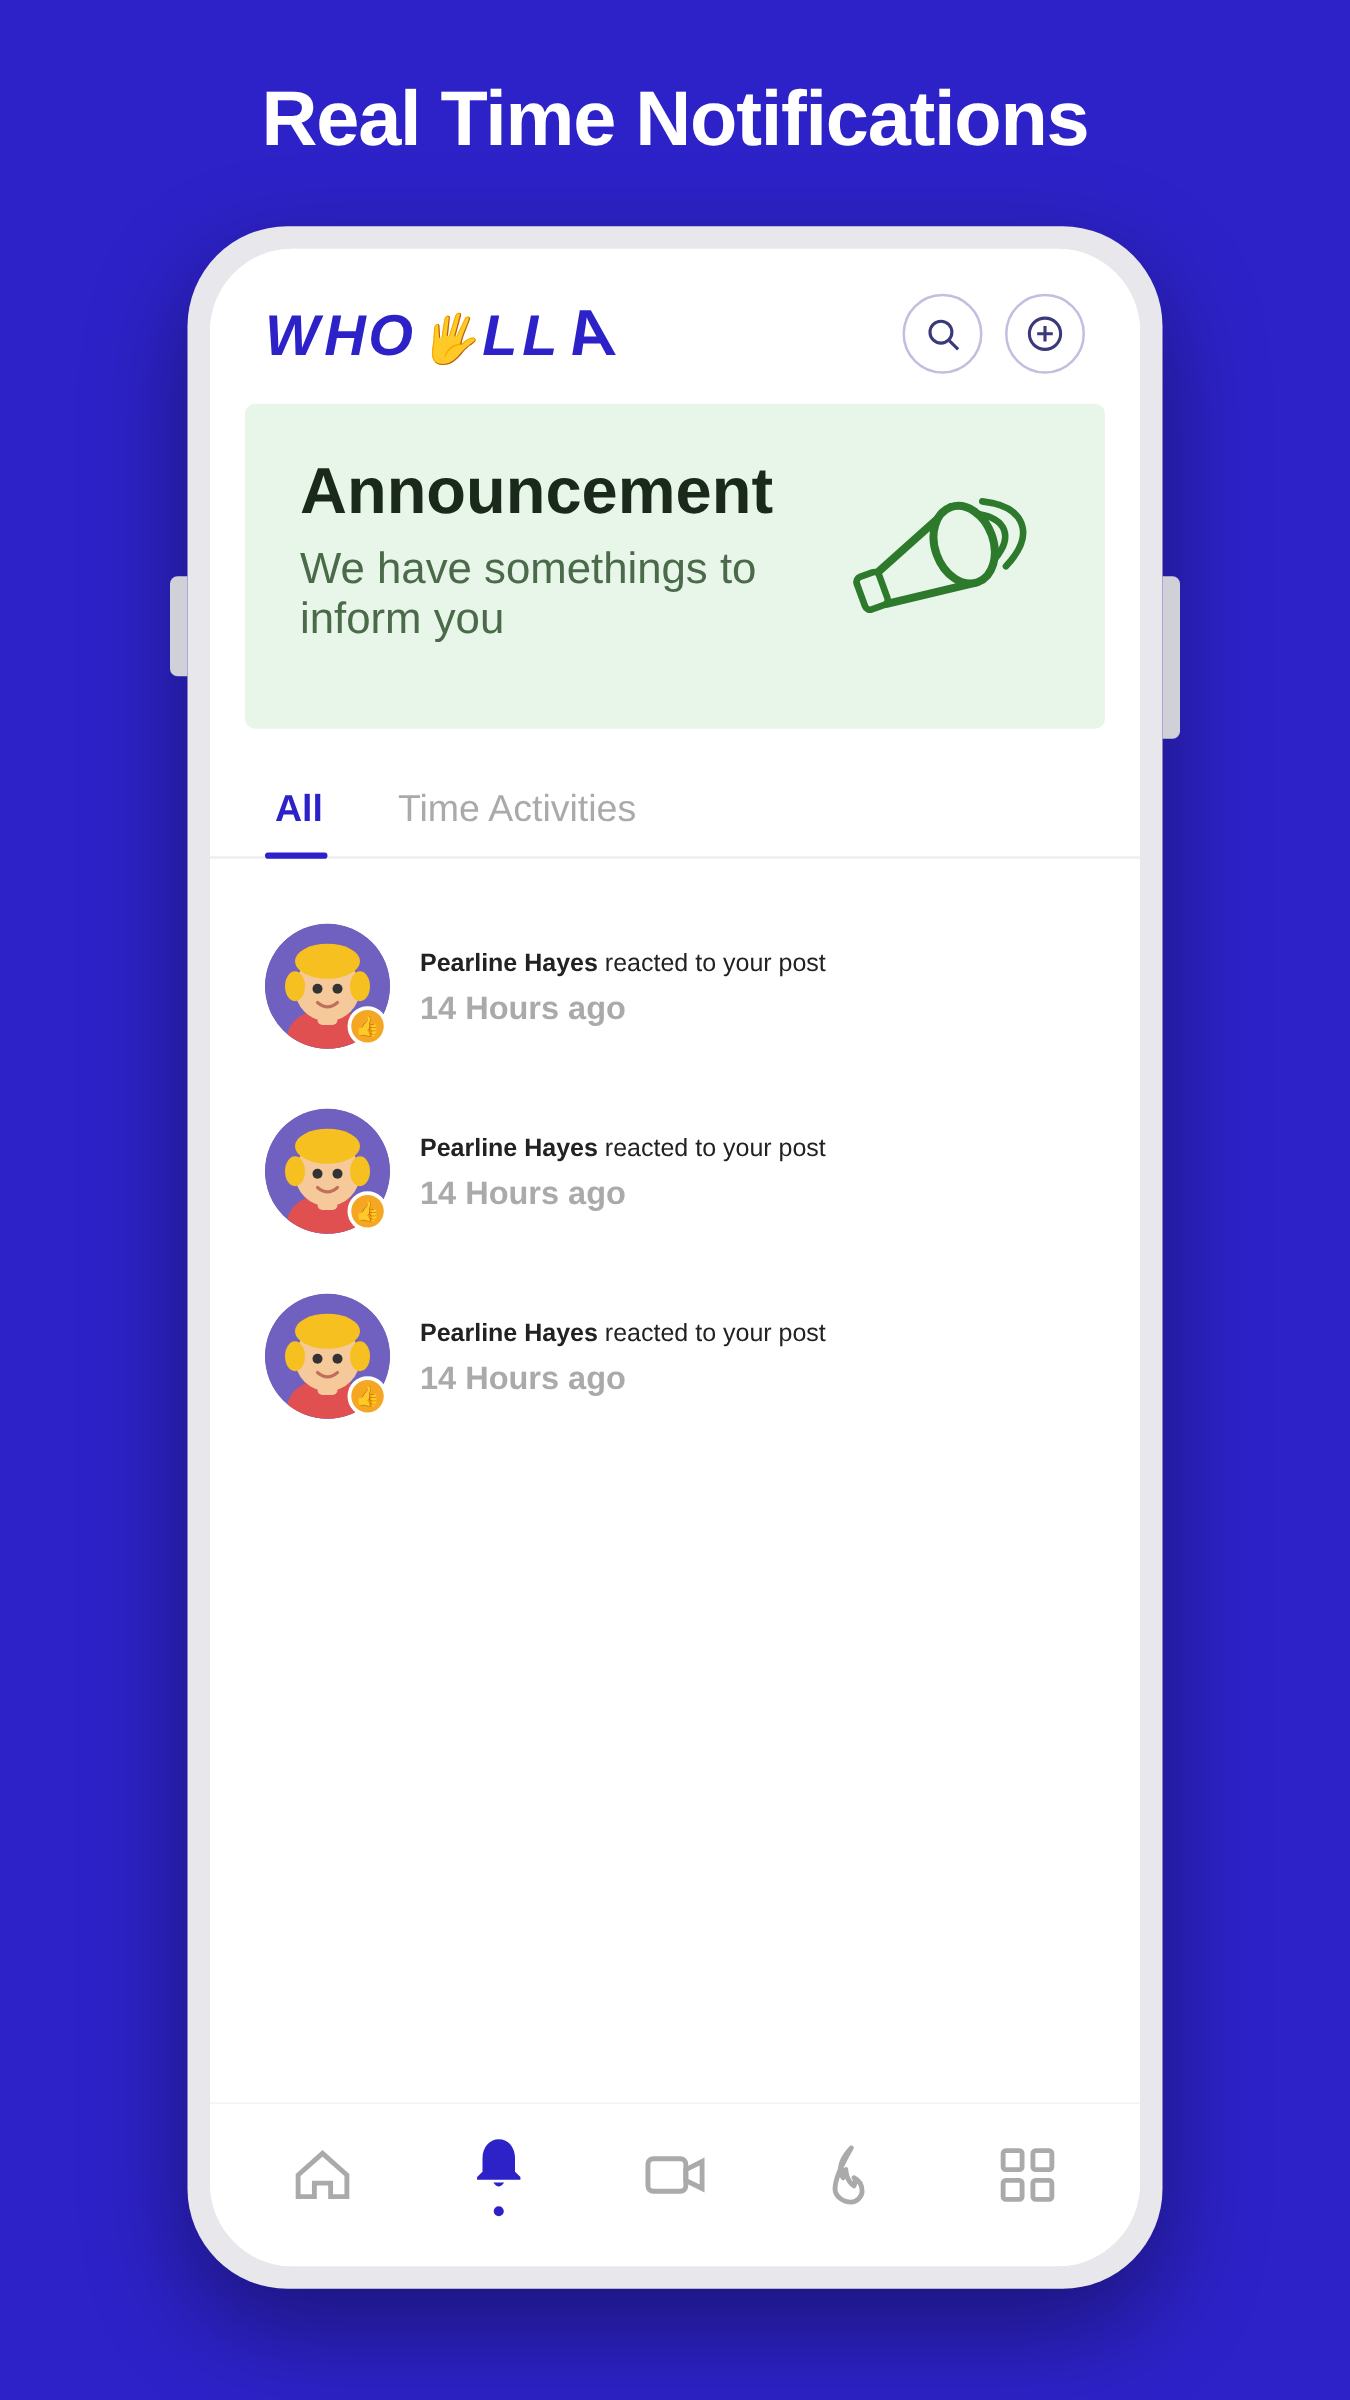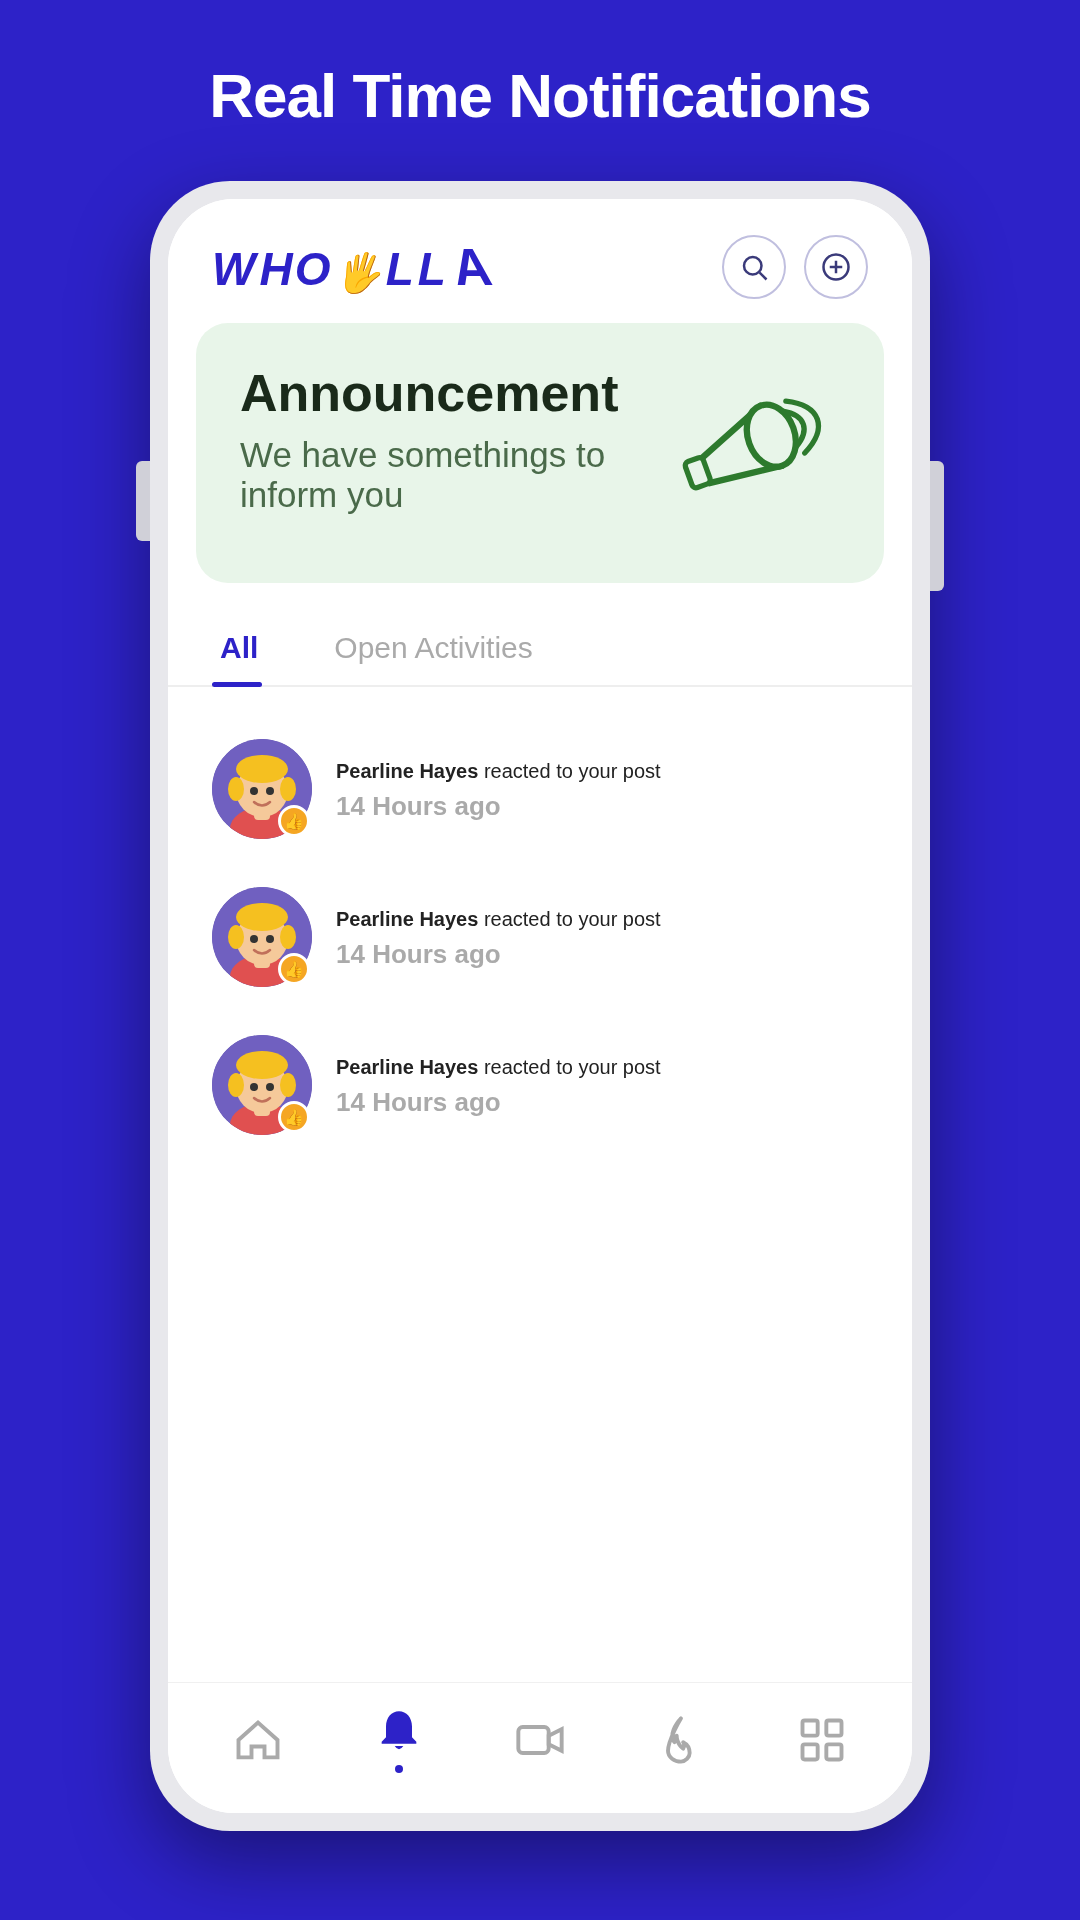--- a/index.html
+++ b/index.html
@@ -99,21 +99,21 @@
       height: 30px;
       stroke: #3a3a7a;
       fill: none;
       stroke-width: 2;
     }
 
     
     .announcement-banner {
       margin: 0 28px 28px 28px;
       background: #e8f5e9;
-      border-radius: 32px;
+      border-radius: 8px;
       padding: 40px 44px;
       display: flex;
       align-items: center;
       justify-content: center;
       min-height: 200px;
     }
     .announcement-text h2 {
       font-size: 52px;
       font-weight: 800;
       color: #1a2a1a;
@@ -136,21 +136,21 @@
     }
     .megaphone-icon {
       width: 170px;
       height: 170px;
       flex-shrink: 0;
     }
 
     
     .tabs {
       display: flex;
-      gap: 16px;
+      gap: 0;
       padding: 0 44px;
       border-bottom: 2px solid #eee;
       margin-bottom: 10px;
     }
     .tab {
       padding: 20px 32px 20px 8px;
       font-size: 30px;
       color: #aaaaaa;
       cursor: pointer;
       position: relative;
@@ -309,21 +309,21 @@
           </g>
         </svg>
       </div>
     </div>
 
     <div class="tabs">
       <div class="tab active">
         <span>All</span>
       </div>
       <div class="tab">
-        <span>Open Activities</span>
+        <span>Time Activities</span>
       </div>
     </div>
 
     <div class="notifications-list">
 
       <div class="notification-item">
         <div class="avatar-wrapper">
           <div class="avatar-circle">
             <svg viewBox="0 0 100 100" width="100" height="100" xmlns="http://www.w3.org/2000/svg">
               <circle cx="50" cy="50" r="50" fill="#7060c0"></circle>

